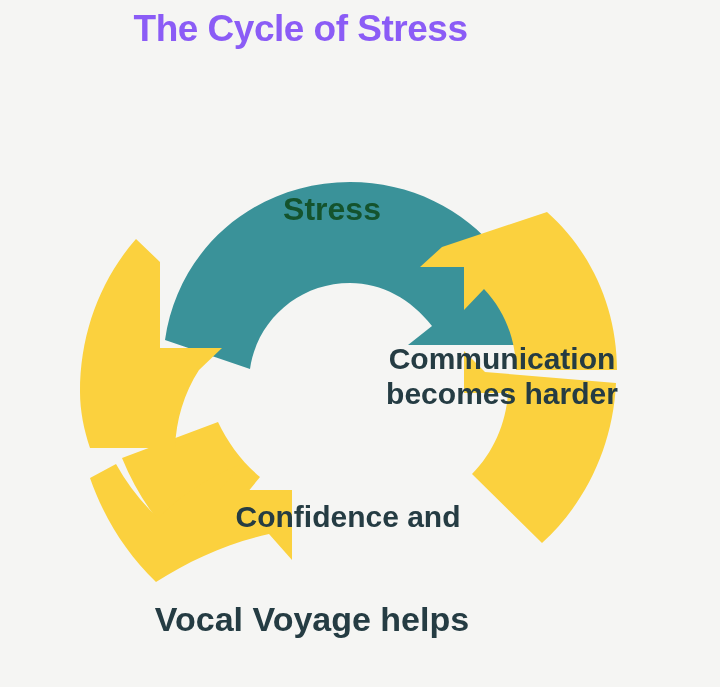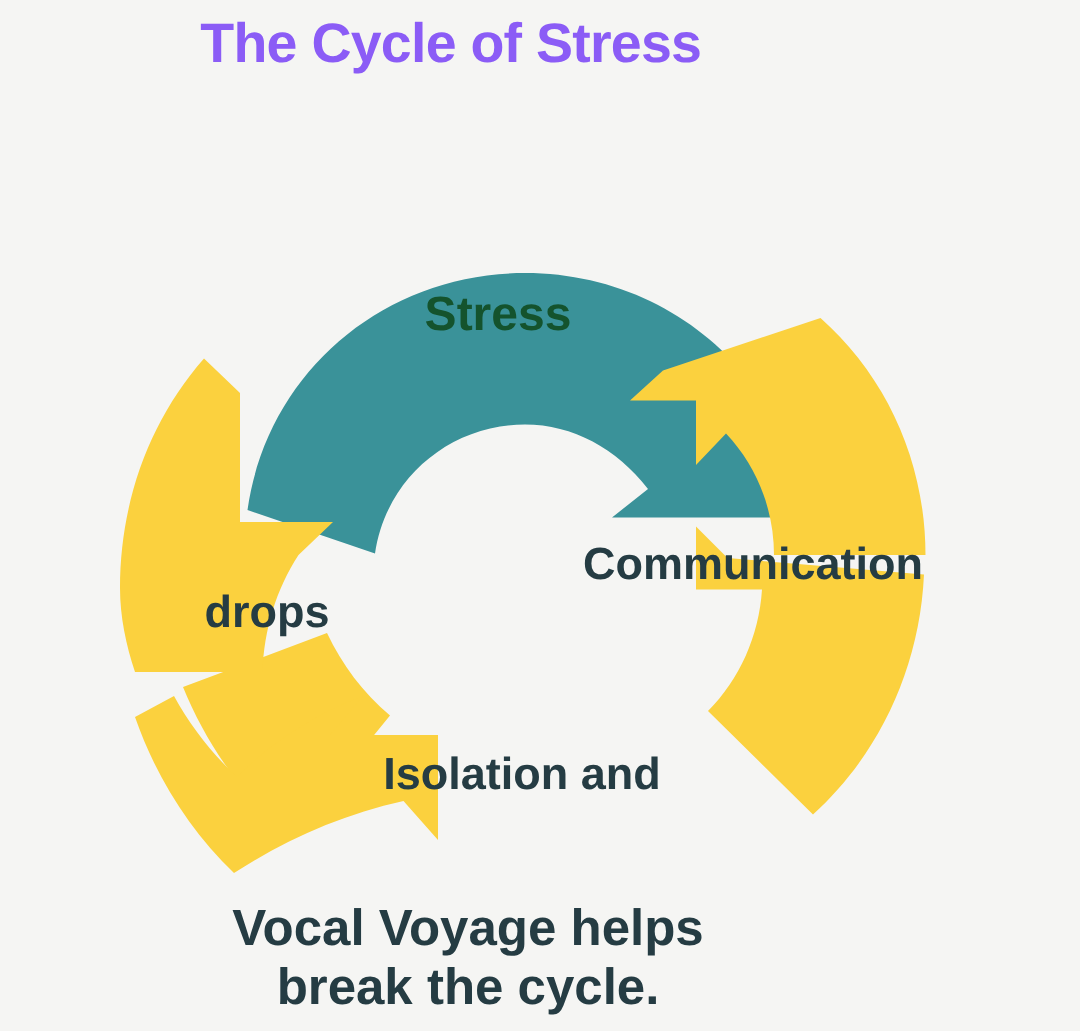--- a/index.html
+++ b/index.html
@@ -67,21 +67,21 @@
   .label-stress {
     color: #14532d;
     left: 232px;
     top: 167px;
     width: 200px;
     font-size: 32px;
     margin-top: 24px;
   }
   .label-communication {
     left: 352px;
-    top: 360px;
+    top: 342px;
     width: 300px;
   }
   .label-confidence {
     left: 58px;
     top: 392px;
     width: 240px;
   }
   .label-isolation {
     left: 198px;
     top: 500px;
@@ -184,28 +184,27 @@
                Z" opacity="0"></path>
     </svg>
   </div>
 
   <div class="label label-stress">
     <span class="ln">Stress</span>
   </div>
 
   <div class="label label-communication">
     <span class="ln">Communication</span>
+    <span class="ln">becomes harder</span>
   </div>
 
   <div class="label label-isolation">
-    <span class="ln">Isolation and</span>
+    <span class="ln">Confidence and</span>
   </div>
 
   <div class="label label-confidence">
-    <span class="ln">drops</span>
   </div>
 
   <div class="footer">
     <span class="ln">Vocal Voyage helps</span>
-    <span class="ln">break the cycle.</span>
   </div>
 
 </div>
 
 </body></html>

